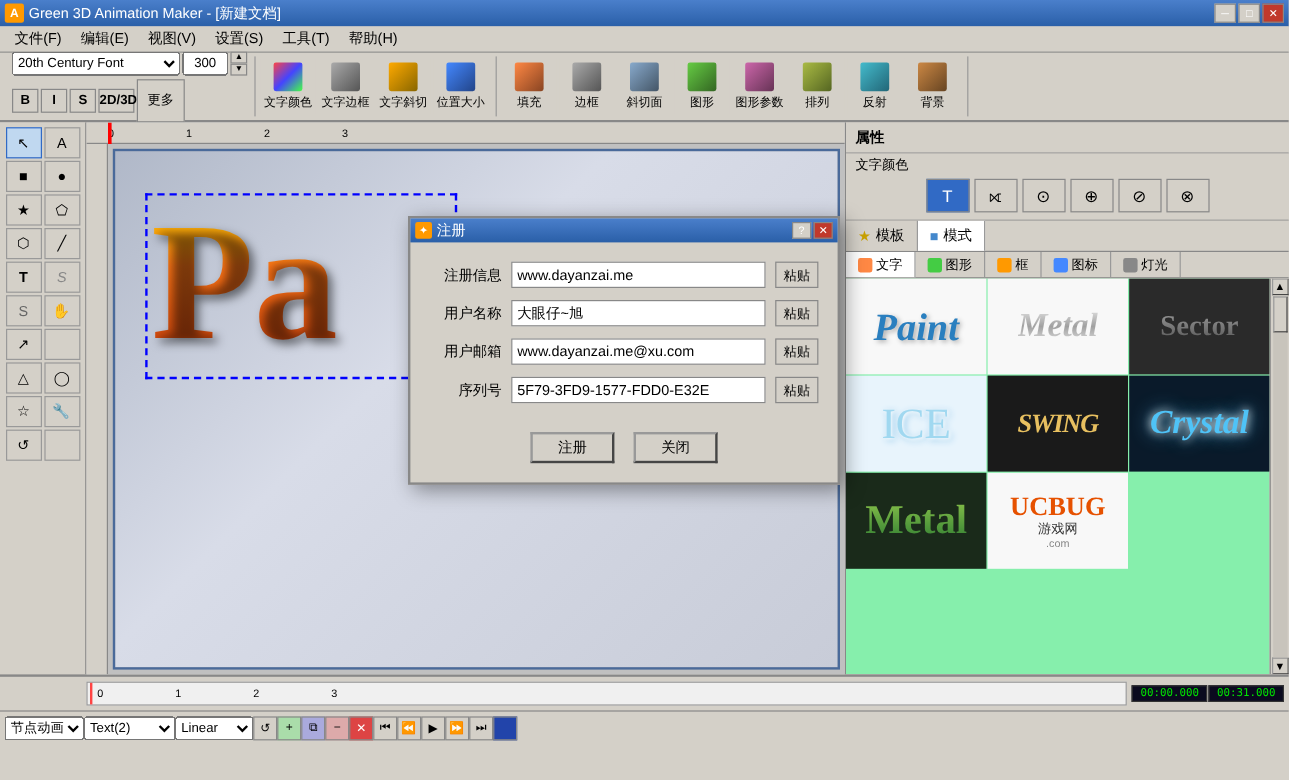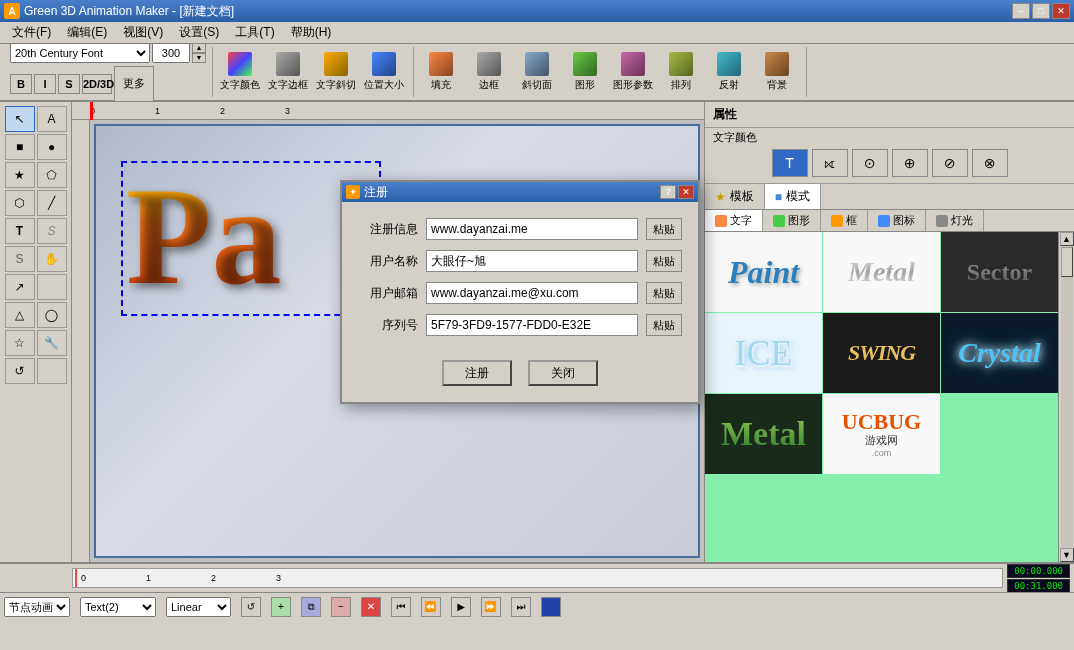--- a/index.html
+++ b/index.html
@@ -194,21 +194,21 @@
     }
 
     
     .status-bar {
       height: 28px;
       background: #d4d0c8;
       border-top: 1px solid #888;
       display: flex;
       align-items: center;
       padding: 0 4px;
-      gap: 10px;
+      gap: 0;
     }
     .status-select { height: 20px; font-size: 11px; }
     .status-btn { height: 20px; width: 20px; background: #d4d0c8; border: 1px solid #888; cursor: pointer; display: flex; align-items: center; justify-content: center; font-size: 10px; }
 
     
     .dialog-overlay {
       position: fixed;
       top: 0; left: 0; right: 0; bottom: 0;
       z-index: 100;
       display: flex;
@@ -569,21 +569,21 @@
     <div style="width:72px;"></div>
     <div style="flex:1;height:20px;background:#f0f0f0;border:1px solid #999;margin:4px 0;position:relative;display:flex;align-items:center;padding:0 4px;font-size:9px;">
       <div style="position:absolute;left:2px;top:0;width:2px;height:100%;background:#ff4444;"></div>
       <div style="display:flex;gap:60px;margin-left:4px;">
         <span>0</span>
           <span>1</span>
           <span>2</span>
           <span>3</span>
       </div>
     </div>
-    <div style="display:flex;flex-direction:column;margin:4px 4px;gap:1px;text-align:right;">
+    <div style="display:flex;flex-direction:row;margin:4px 4px;gap:1px;text-align:right;">
       <div style="background:#0a0a1e;color:#00e600;font-size:9px;font-family:monospace;padding:1px 6px;border:1px solid #333;">00:00.000</div>
       <div style="background:#0a0a1e;color:#00e600;font-size:9px;font-family:monospace;padding:1px 6px;border:1px solid #333;">00:31.000</div>
     </div>
   </div>
 
   <div class="status-bar">
     <select class="status-select">
       <option>节点动画</option>
     </select>
     <select class="status-select" style="width:76px;">

